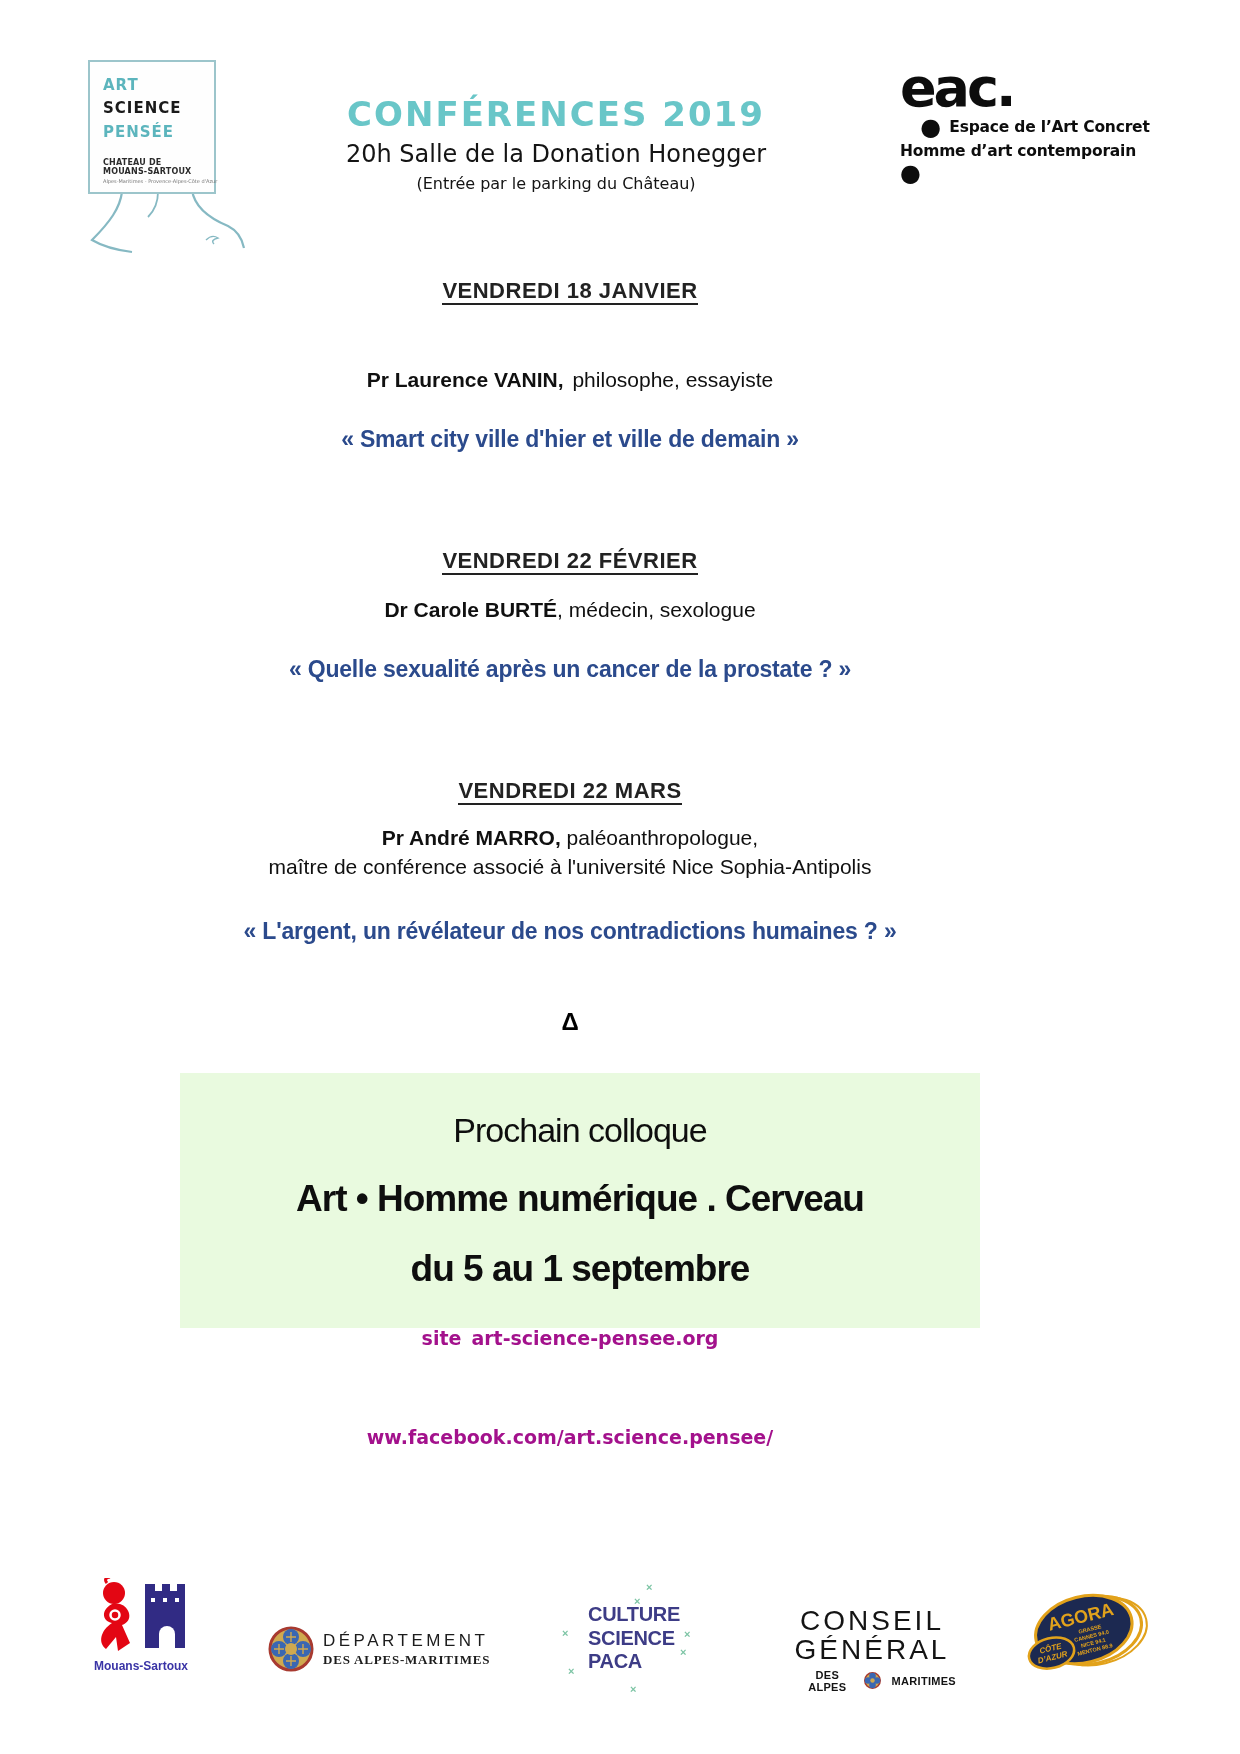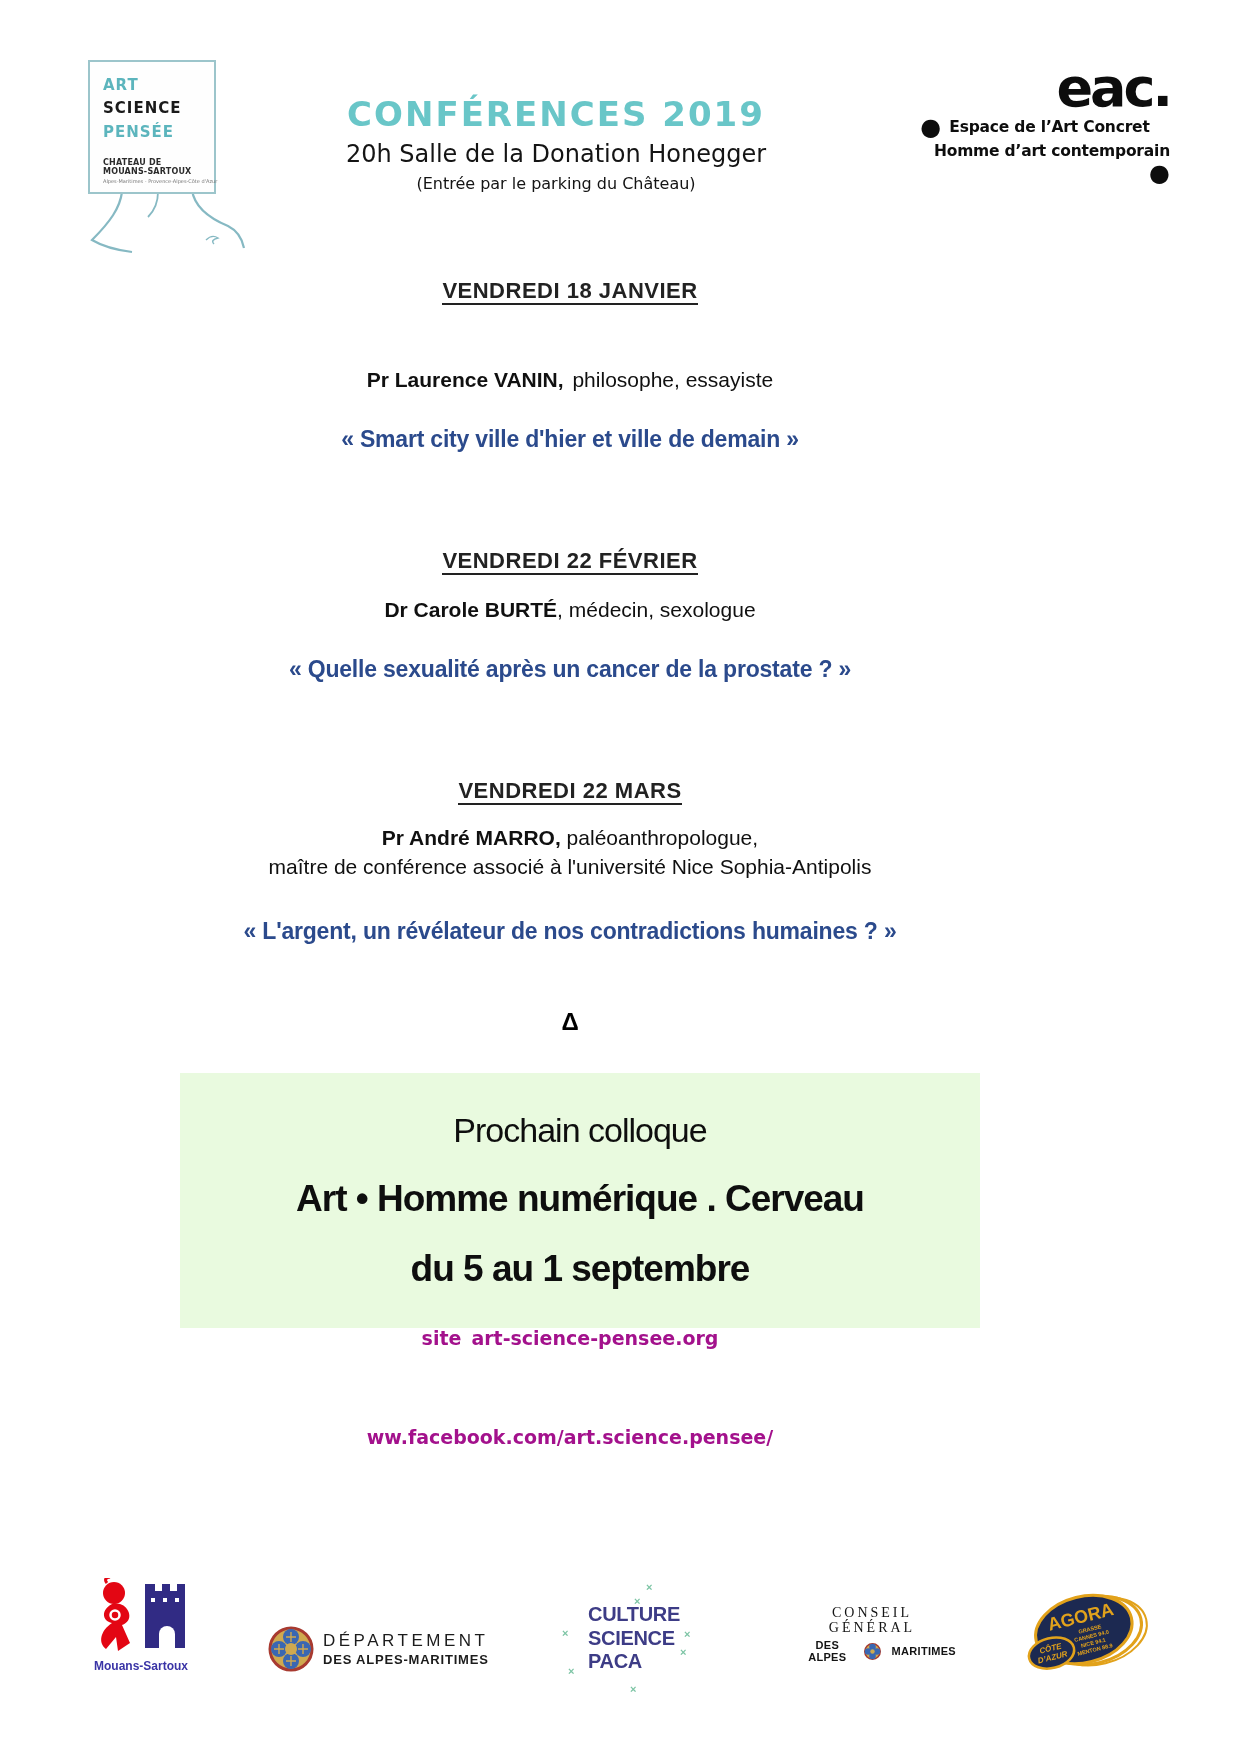--- a/index.html
+++ b/index.html
@@ -19,21 +19,21 @@
   .asp-black{color:#1a1a1a;}
   .asp-chateau{margin-top:14px;font-size:8px;font-weight:bold;color:#2b2b2b;line-height:1.2;letter-spacing:.2px;}
   .asp-region{font-size:5px;color:#777;margin-top:1px;white-space:nowrap;}
   .asp-sketch{display:block;margin-top:-4px;}
 
   .title-block{position:absolute;left:236px;top:96px;width:640px;text-align:center;font-family:"DejaVu Sans",sans-serif;}
   .main-title{font-size:34px;font-weight:bold;color:#69c6c8;letter-spacing:2px;line-height:1.1;}
   .sub-title{font-size:24px;color:#141414;margin-top:8px;line-height:1.15;}
   .entry-note{font-size:16px;color:#141414;margin-top:5px;}
 
-  .eac{position:absolute;left:900px;top:62px;width:270px;text-align:right;font-family:"DejaVu Sans",sans-serif;color:#0d0d0d;}
+  .eac{position:absolute;left:900px;top:62px;width:270px;text-align:left;font-family:"DejaVu Sans",sans-serif;color:#0d0d0d;}
   .eac-word{font-size:54px;font-weight:bold;letter-spacing:-3px;line-height:.95;}
   .eac-row{display:flex;align-items:center;justify-content:center;gap:8px;margin-top:2px;}
   .eac-bullet{font-size:24px;line-height:1;}
   .eac-line{font-size:15.5px;font-weight:bold;letter-spacing:-.2px;}
   .eac-line2{font-size:15.5px;font-weight:bold;margin-top:3px;letter-spacing:-.2px;}
   .eac-dot-bottom{font-size:24px;margin-top:1px;line-height:1;}
 
   
   .line{position:absolute;left:0;width:1140px;text-align:center;}
   .date-heading{font-size:22px;font-weight:bold;color:#222;letter-spacing:.5px;}
@@ -58,28 +58,28 @@
   .weblink{font-family:"DejaVu Sans",sans-serif;font-size:19px;font-weight:bold;color:#a3118c;}
   .weblink .gap{margin-left:10px;}
 
   
   .mouans{position:absolute;left:85px;top:1578px;width:112px;text-align:center;}
   .mouans-label{font-size:12px;font-weight:bold;color:#3a34a6;margin-top:1px;}
 
   .dept{position:absolute;left:268px;top:1626px;display:flex;align-items:center;gap:9px;}
   .dept-text{color:#1c1c1c;}
   .dept-l1{font-size:17px;letter-spacing:3.5px;font-weight:normal;}
-  .dept-l2{font-size:13px;letter-spacing:.8px;font-weight:bold;margin-top:1px;}
+  .dept-l2{font-size:13px;letter-spacing:.8px;font-weight:bold;margin-top:1px;font-family:Liberation Serif, serif;}
 
   .csp{position:absolute;left:558px;top:1583px;width:148px;height:112px;}
   .csp-text{padding:20px 0 0 30px;color:#3d3c86;font-weight:bold;font-size:20px;line-height:1.18;letter-spacing:-.3px;}
   .csp-x{position:absolute;color:#7cc4a4;font-size:11px;font-weight:bold;}
 
   .cg{position:absolute;left:788px;top:1606px;width:168px;text-align:center;color:#141414;}
-  .cg-serif{font-family:Liberation Serif, serif;font-size:14px;letter-spacing:3px;line-height:1.05;}
+  .cg-serif{font-family:Liberation Sans, sans-serif;font-size:28px;letter-spacing:3px;line-height:1.05;}
   .cg-row{display:flex;align-items:center;justify-content:center;gap:4px;margin-top:4px;}
   .cg-small{font-size:11px;font-weight:bold;letter-spacing:.3px;padding-left:7px;}
 
   .agora{position:absolute;left:1026px;top:1588px;}
 </style>
 </head>
 <body>
 
 <div class="asp-logo">
   <div class="asp-box">

